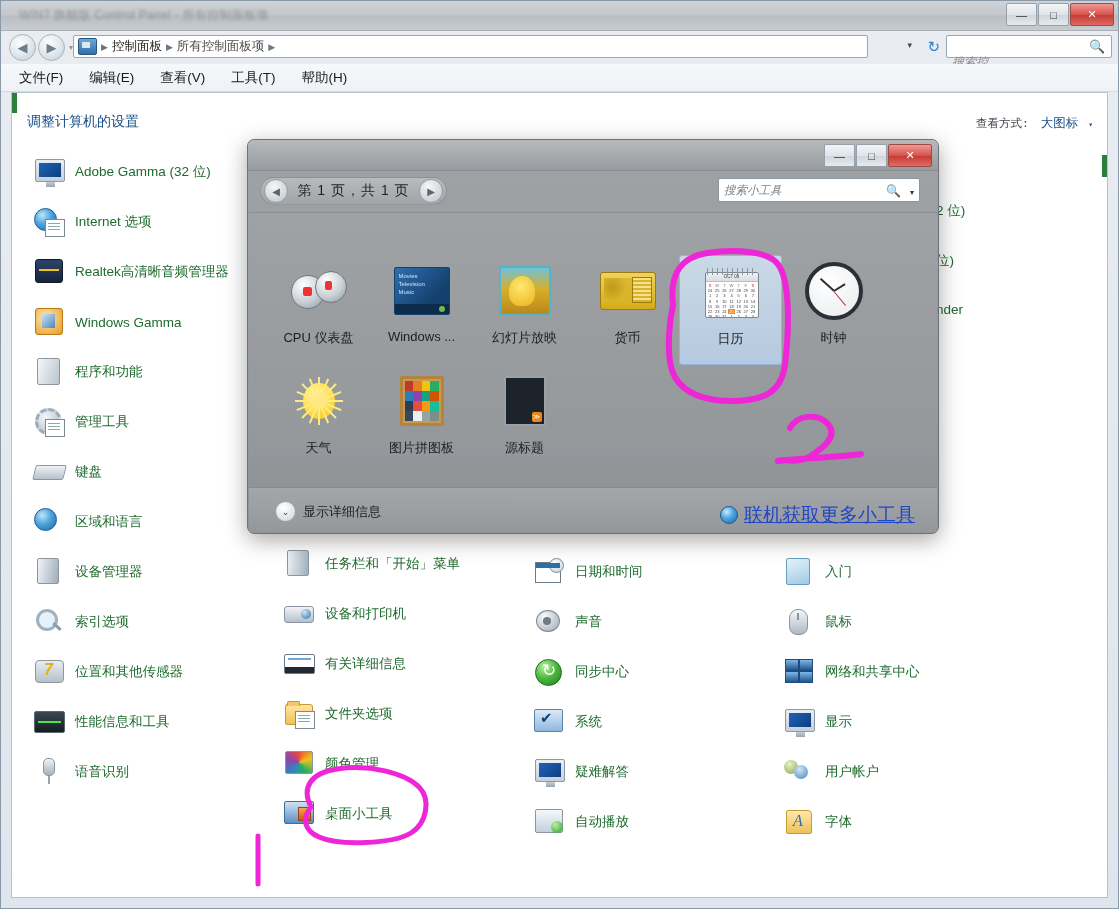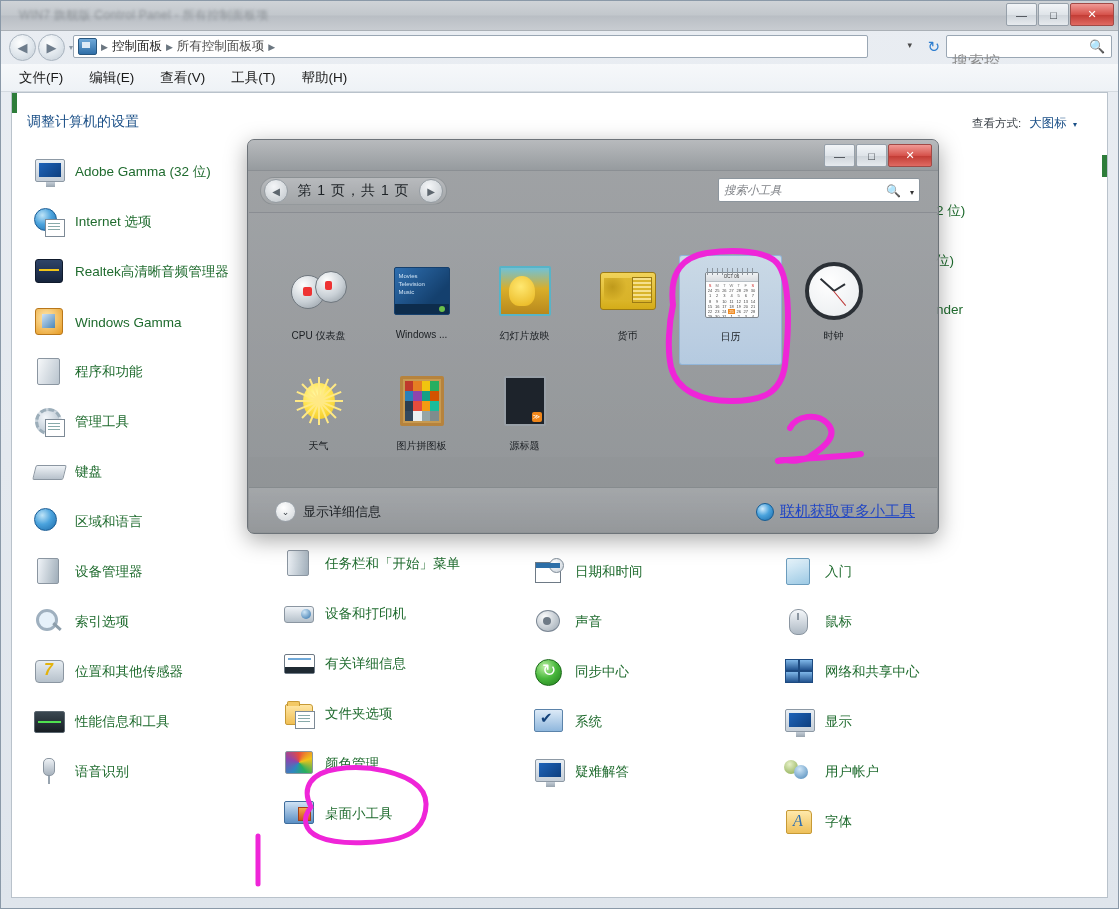--- a/index.html
+++ b/index.html
@@ -59,41 +59,41 @@
   .crumb.dim{color:#4a4a4a;}
   .sep{color:#6b7680;font-size:9px;padding:0 1px;}
   .addr-dd{position:absolute;right:206px;top:9px;color:#4a4a4a;font-size:9px;}
   .refresh{position:absolute;right:178px;top:7px;color:#2f7fd0;font-size:15px;}
   .searchbox{
     position:absolute;right:6px;top:4px;width:166px;height:23px;
     background:#fff;border:1px solid #9aa7b4;border-radius:2px;
     display:flex;align-items:center;justify-content:space-between;
     padding:0 5px;box-sizing:border-box;
   }
-  .searchbox span.ph{font-size:16px;color:#8d8d8d;margin-top:32px;}
+  .searchbox span.ph{font-size:12px;color:#8d8d8d;font-style:italic;margin-top:32px;}
   .searchbox span.mg{font-size:13px;color:#2f6fb0;}
   
   .menubar{
     position:absolute;left:0;top:63px;right:0;height:27px;
     background:linear-gradient(180deg,#f6f8fa 0%,#eef2f6 100%);
     border-bottom:1px solid #d4dae0;display:flex;align-items:center;padding-left:18px;
   }
   .menubar .mi{font-size:13.5px;color:#1a1a1a;margin-right:26px;}
   
   .content{
     position:absolute;left:10px;top:91px;right:10px;bottom:10px;
     background:#fff;border:1px solid #b9c2cb;overflow:hidden;
   }
   .leftstrip{position:absolute;left:0;top:0;width:5px;bottom:0;background:#fff;}
   .leftstrip .g{position:absolute;left:0;top:0;width:5px;height:20px;background:#2e7d3a;}
   .rightstrip{position:absolute;right:0;top:0;width:5px;bottom:0;}
   .rightstrip .g{position:absolute;right:0;top:62px;width:5px;height:22px;background:#2e7d3a;}
   .hdrrow{position:absolute;left:0;top:0;right:0;height:46px;}
   .hdr-title{position:absolute;left:15px;top:20px;font-size:14px;color:#1a4f87;}
-  .viewby{position:absolute;right:30px;top:22px;font-size:11.5px;color:#3b4148;}
+  .viewby{position:absolute;right:14px;top:22px;font-size:11.5px;color:#3b4148;font-family:Liberation Mono, monospace;}
   .viewby .lbl{color:#3b4148;}
   .viewby .val{color:#1a4f87;font-size:12.5px;margin-left:5px;}
   .viewby .car{color:#1a4f87;font-size:8px;margin-left:3px;}
   
   .cpgrid{position:absolute;left:6px;top:54px;right:6px;bottom:0;}
   .cpcol{position:absolute;top:0;width:250px;}
   .cpcol.c1{left:14px;}
   .cpcol.c2{left:264px;}
   .cpcol.c3{left:514px;}
   .cpcol.c4{left:764px;}
@@ -236,21 +236,21 @@
     background:linear-gradient(180deg,rgba(160,163,166,.55),rgba(150,153,156,.55));
     border-top:1px solid rgba(120,125,130,.45);}
   .privacy{position:absolute;left:24px;top:14px;font-size:13px;color:#3257c8;}
   .ggrid{position:absolute;left:18px;top:42px;right:18px;}
   .grow{display:flex;}
   .gcell{width:103px;height:110px;display:flex;flex-direction:column;align-items:center;
     justify-content:flex-start;padding-top:6px;box-sizing:border-box;border-radius:3px;}
   .gcell.sel{background:linear-gradient(180deg,rgba(214,231,247,.80),rgba(188,214,240,.80));
     border:1px solid rgba(140,178,216,.9);}
   .gthumb{width:60px;height:60px;display:flex;align-items:center;justify-content:center;position:relative;}
-  .gname{margin-top:8px;font-size:10px;color:#1b1f23;white-space:nowrap;}
+  .gname{margin-top:8px;font-size:13px;color:#1b1f23;white-space:nowrap;}
   
   .t-cpu{width:56px;height:40px;position:relative;}
   .t-cpu .d1,.t-cpu .d2{position:absolute;border-radius:50%;
     background:radial-gradient(circle at 35% 28%,#ffffff,#c9d0d6 55%,#8d969e 100%);
     border:1px solid #70787f;}
   .t-cpu .d1{left:0;top:4px;width:32px;height:32px;}
   .t-cpu .d2{left:24px;top:0px;width:30px;height:30px;}
   .t-cpu .c1{position:absolute;left:12px;top:16px;width:9px;height:9px;background:#e33;border-radius:2px;}
   .t-cpu .c2{position:absolute;left:34px;top:10px;width:7px;height:9px;background:#e33;border-radius:2px;}
   .t-wmc{width:54px;height:46px;border-radius:2px;border:1px solid #16406d;
@@ -312,21 +312,21 @@
   }
   .showdetails{position:absolute;left:26px;top:13px;display:flex;align-items:center;}
   .chev{width:19px;height:19px;border-radius:50%;
     background:radial-gradient(circle at 40% 30%,#ffffff,#cfd4d8);border:1px solid #9aa1a8;
     display:flex;align-items:center;justify-content:center;font-size:9px;color:#3b4148;margin-right:7px;}
   .showdetails .tx{font-size:13px;color:#1b1f23;}
   .getmore{position:absolute;right:22px;top:14px;display:flex;align-items:center;}
   .getmore .gi{width:16px;height:16px;border-radius:50%;margin-right:6px;
     background:radial-gradient(circle at 35% 30%,#cfeafb 0%,#4aa3dd 45%,#1b6aa8 100%);
     border:1px solid #165d95;}
-  .getmore .tx{font-size:15px;color:#2247c4;text-decoration:underline;}
+  .getmore .tx{font-size:19px;color:#2247c4;text-decoration:underline;}
   
   .ink{position:absolute;pointer-events:none;}
   svg .pen{fill:none;stroke:#ef25d8;stroke-width:5;stroke-linecap:round;stroke-linejoin:round;}
   svg .pen2{fill:none;stroke:#ef25d8;stroke-width:6;stroke-linecap:round;stroke-linejoin:round;}
 </style>
 </head>
 <body>
 
 <div class="win">
 
@@ -534,20 +534,26 @@
           <span class="ico">
               <i class="syswin"></i>
             </span>
           <span class="lbl">系统</span>
         </div>
         <div class="cpitem">
           <span class="ico">
               <i class="monitor"></i>
             </span>
           <span class="lbl">疑难解答</span>
+        </div>
+        <div class="cpitem">
+          <span class="ico">
+              <i class="autoplay"></i>
+            </span>
+          <span class="lbl">自动播放</span>
         </div>
       </div>
 
       <div class="cpcol c4" style="top:400px">
         <div class="cpitem">
           <span class="ico">
               <i class="gettingstarted"></i>
             </span>
           <span class="lbl">入门</span>
         </div>

